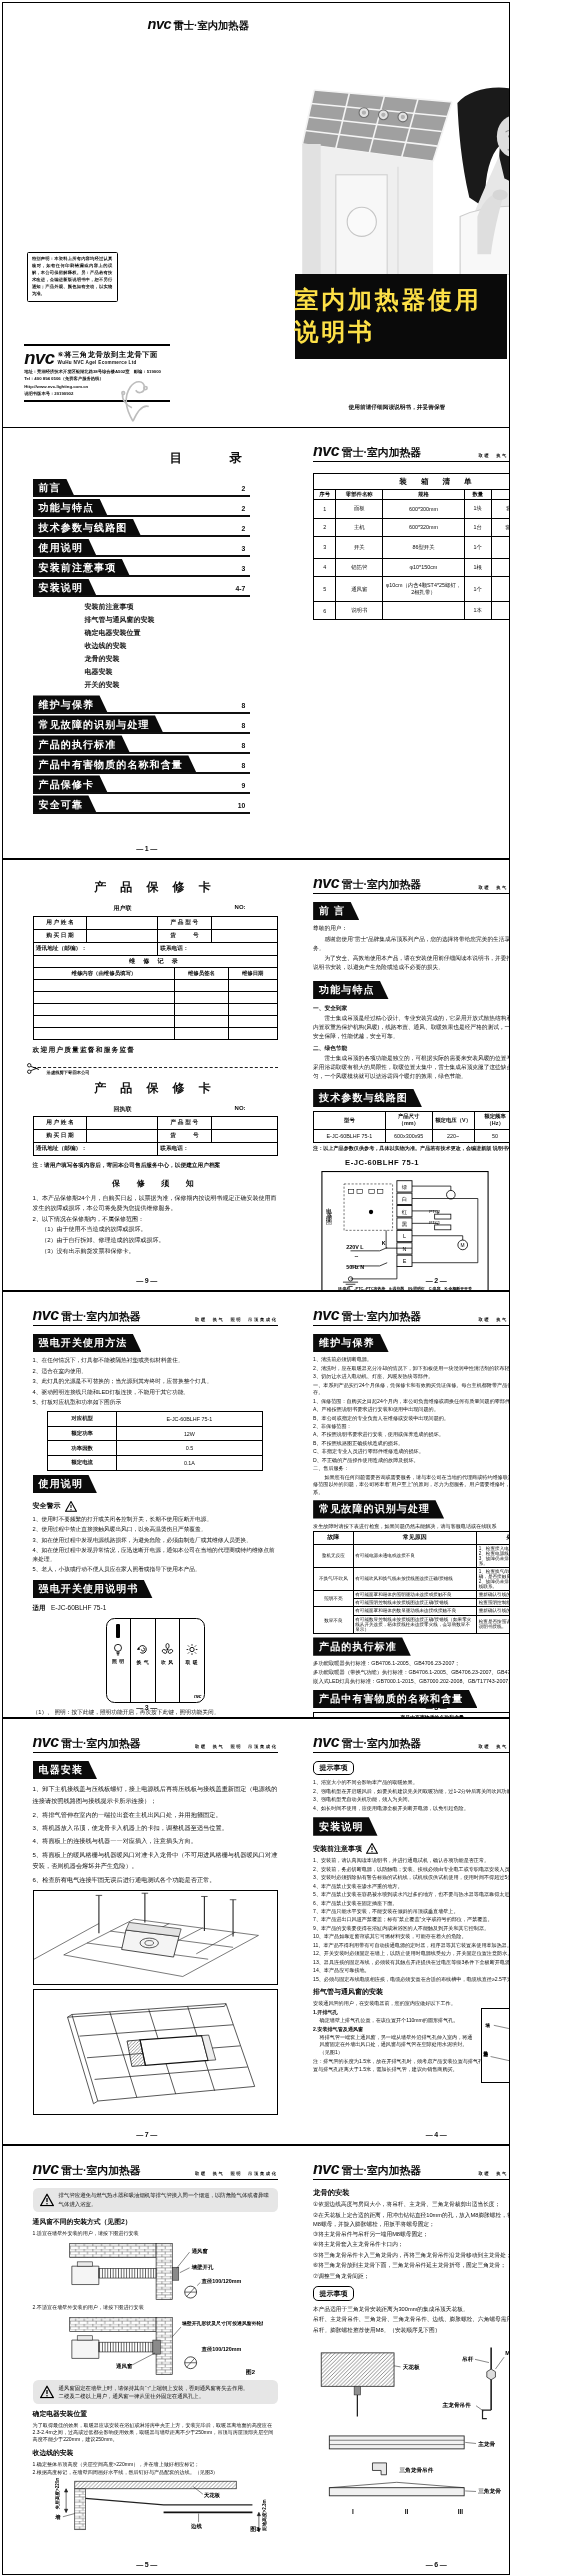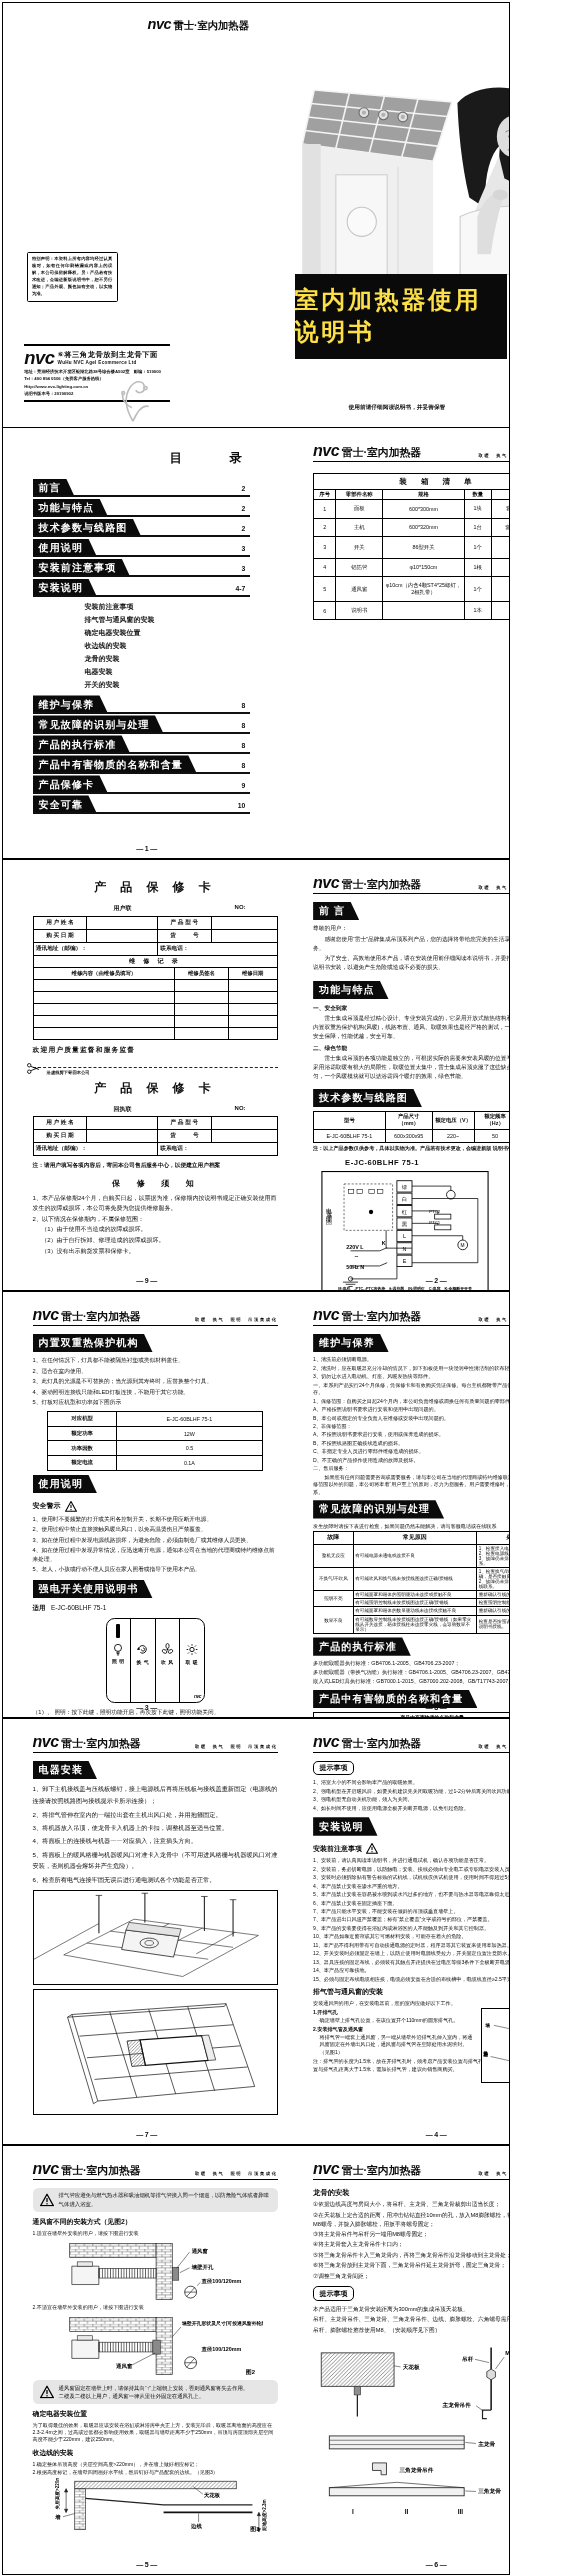--- a/index.html
+++ b/index.html
@@ -547,21 +547,21 @@
     <div class="pageno">—2—</div>
   </div>
 </section>
 
 <section class="spread" id="s4">
   <div class="page pl">
     <div class="pg-head">
       <span class="nvc">nvc</span><span class="series">雷士·室内加热器</span>
       <span class="tag">取暖　换气　照明　吊顶集成化</span>
     </div>
-    <div class="h-tab">内置双重热保护机构</div>
+    <div class="h-tab">强电开关使用方法</div>
     <div class="bt">1、在任何情况下，灯具都不能被隔热衬垫或类似材料盖住。</div>
     <div class="bt">2、适合在室内使用。</div>
     <div class="bt">3、此灯具的光源是不可替换的；当光源到其寿终时，应替换整个灯具。</div>
     <div class="bt">4、驱动照明连接线只能和LED灯板连接，不能用于其它功能。</div>
     <div class="bt">5、灯板对应机型和功率如下图所示</div>
     <table class="tbl" style="width:88%;margin:4.3px auto">
       <tbody>
             <tr style="height:14.6px">
               <td style="width:32%;font-weight:bold">对应机型</td>
               <td>E-JC-60BLHF 75-1</td>

